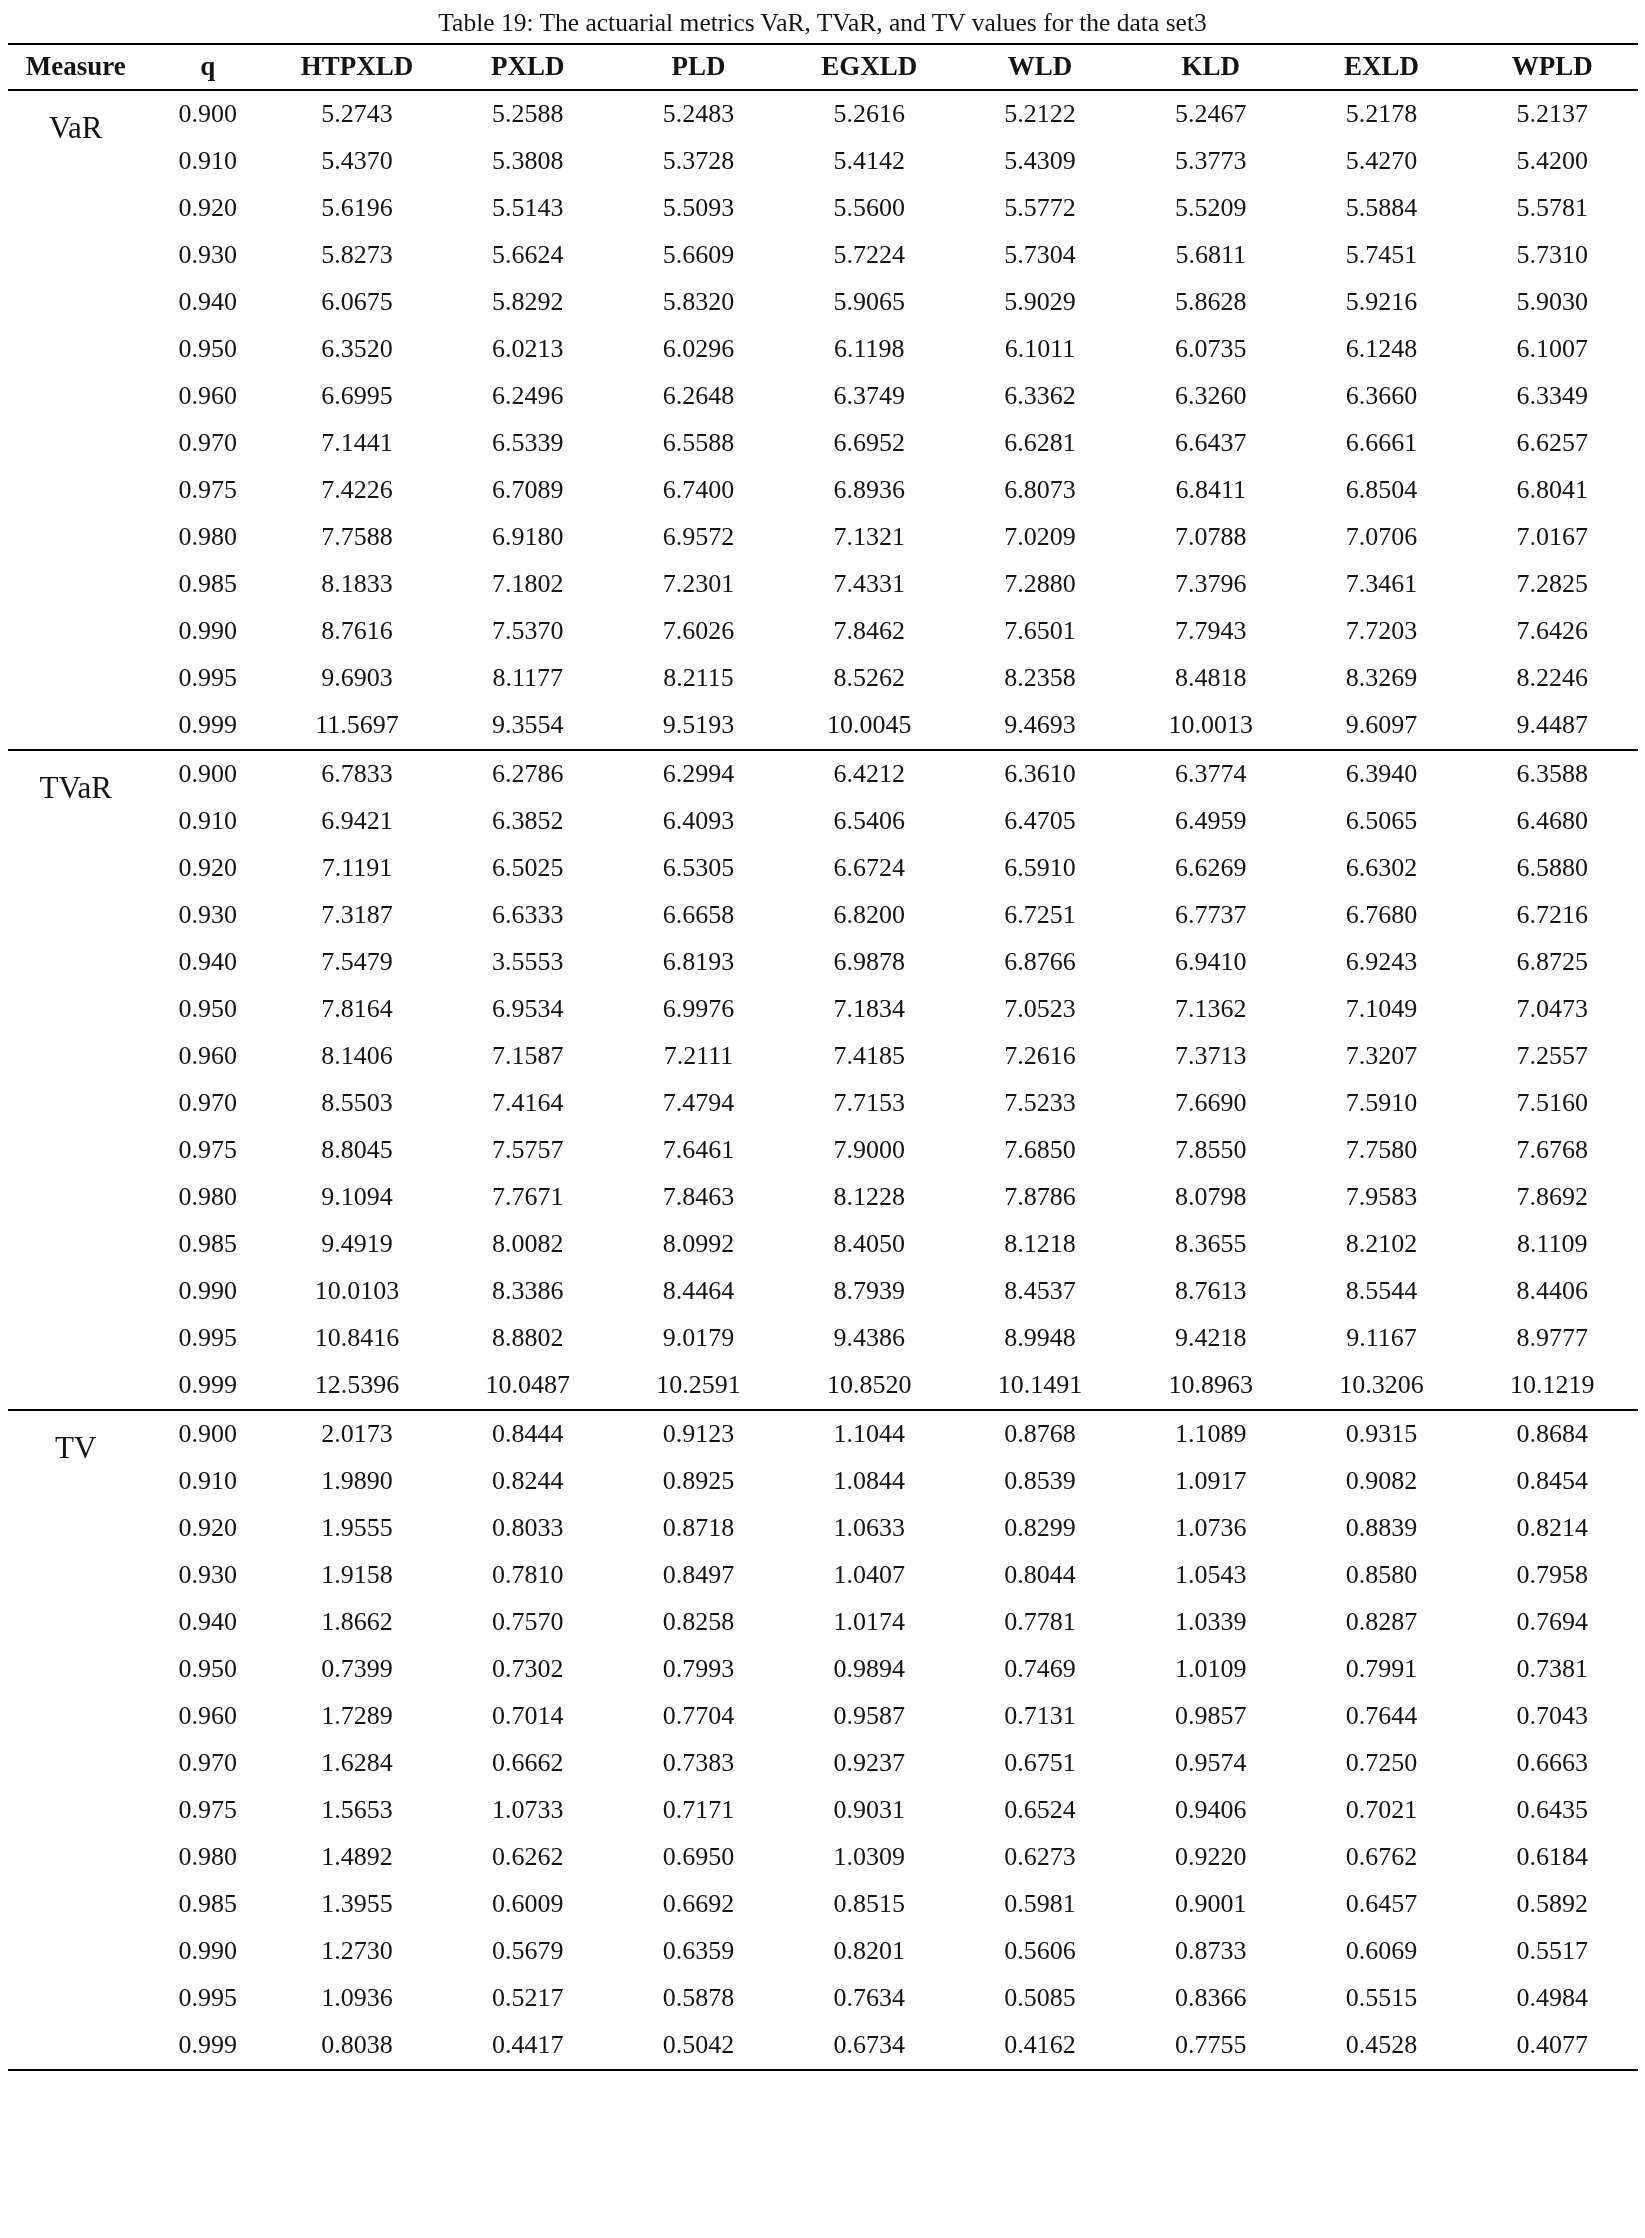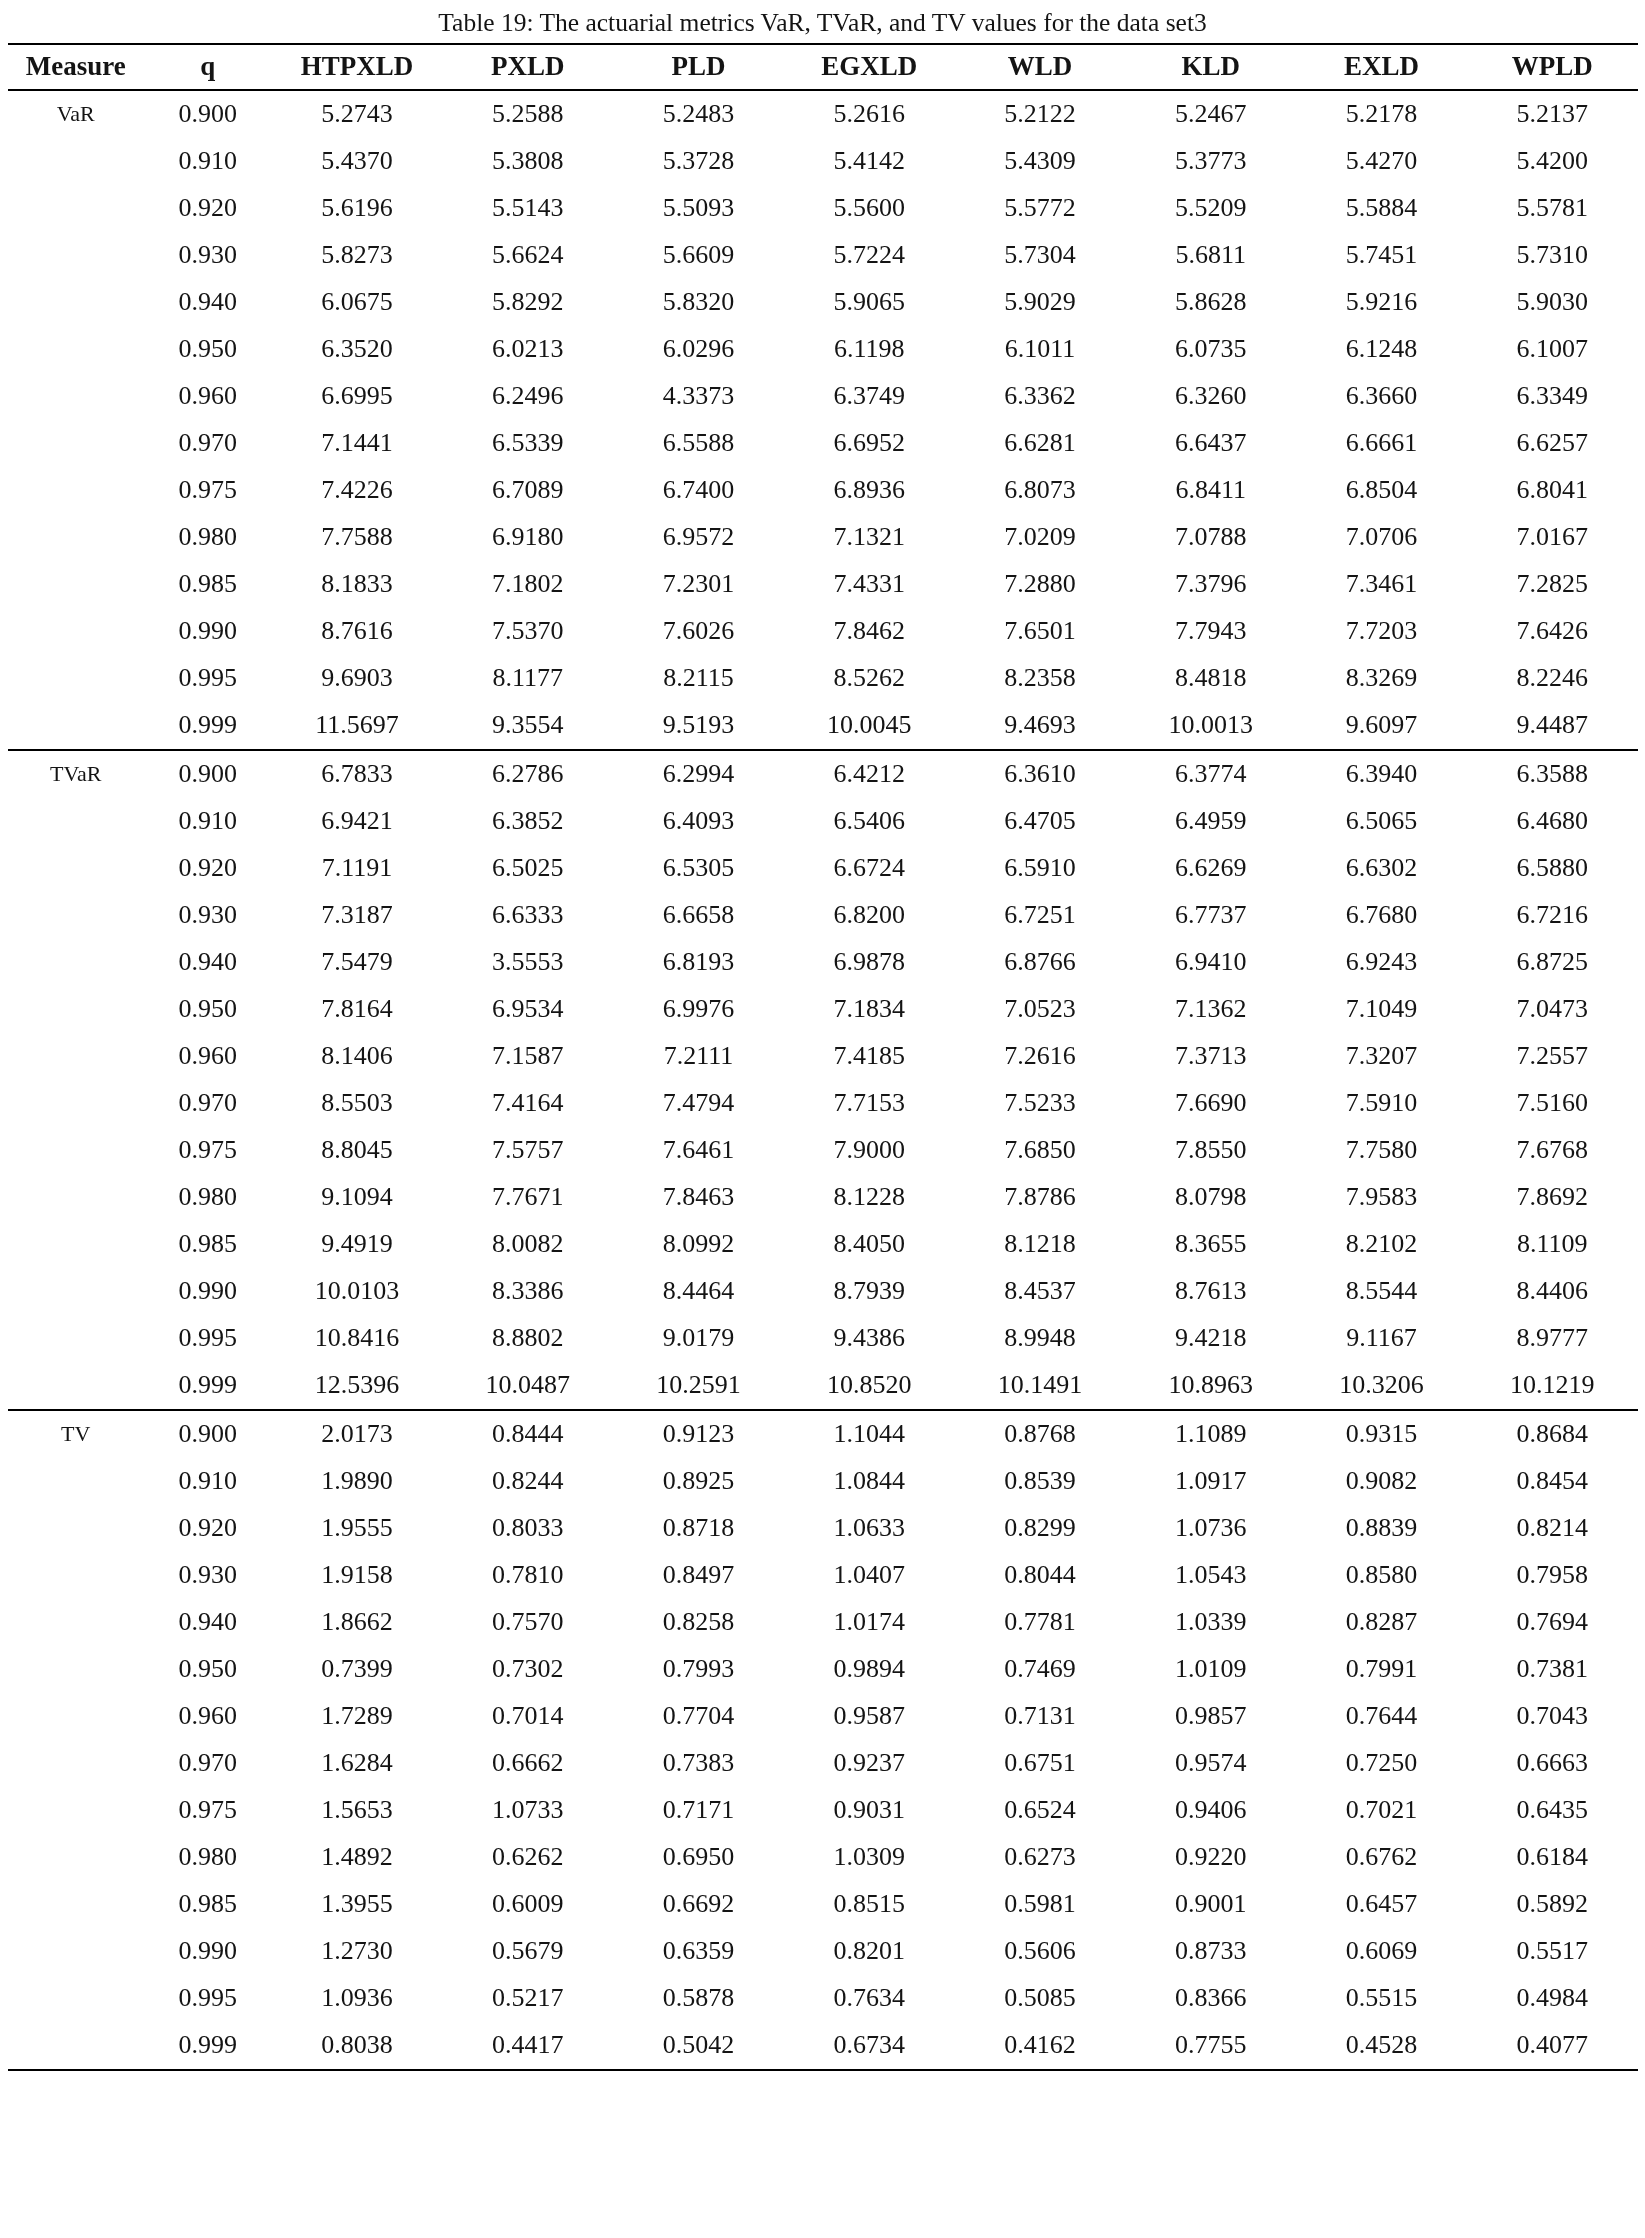--- a/index.html
+++ b/index.html
@@ -43,22 +43,22 @@
   tbody.group { border-bottom: 2.6px solid #000; }
   tbody.group:last-child { border-bottom: none; }
   td {
     text-align: center;
     height: 47px;
     padding: 0;
     white-space: nowrap;
   }
   td.measure {
     vertical-align: top;
-    padding-top: 10px;
-    font-size: 22px;
+    padding-top: 19px;
+    font-size: 31px;
   }
   col.c-measure { width: 136px; }
   col.c-q { width: 128px; }
 </style>
 </head>
 <body>
 
 <div class="caption">
   <span class="cap-label">Table 19:</span><span> The actuarial metrics VaR, TVaR, and TV values for the data set3</span>
 </div>
@@ -155,21 +155,21 @@
         <td>6.1198</td>
         <td>6.1011</td>
         <td>6.0735</td>
         <td>6.1248</td>
         <td>6.1007</td>
       </tr>
       <tr>
         <td>0.960</td>
         <td>6.6995</td>
         <td>6.2496</td>
-        <td>4.3373</td>
+        <td>6.2648</td>
         <td>6.3749</td>
         <td>6.3362</td>
         <td>6.3260</td>
         <td>6.3660</td>
         <td>6.3349</td>
       </tr>
       <tr>
         <td>0.970</td>
         <td>7.1441</td>
         <td>6.5339</td>

